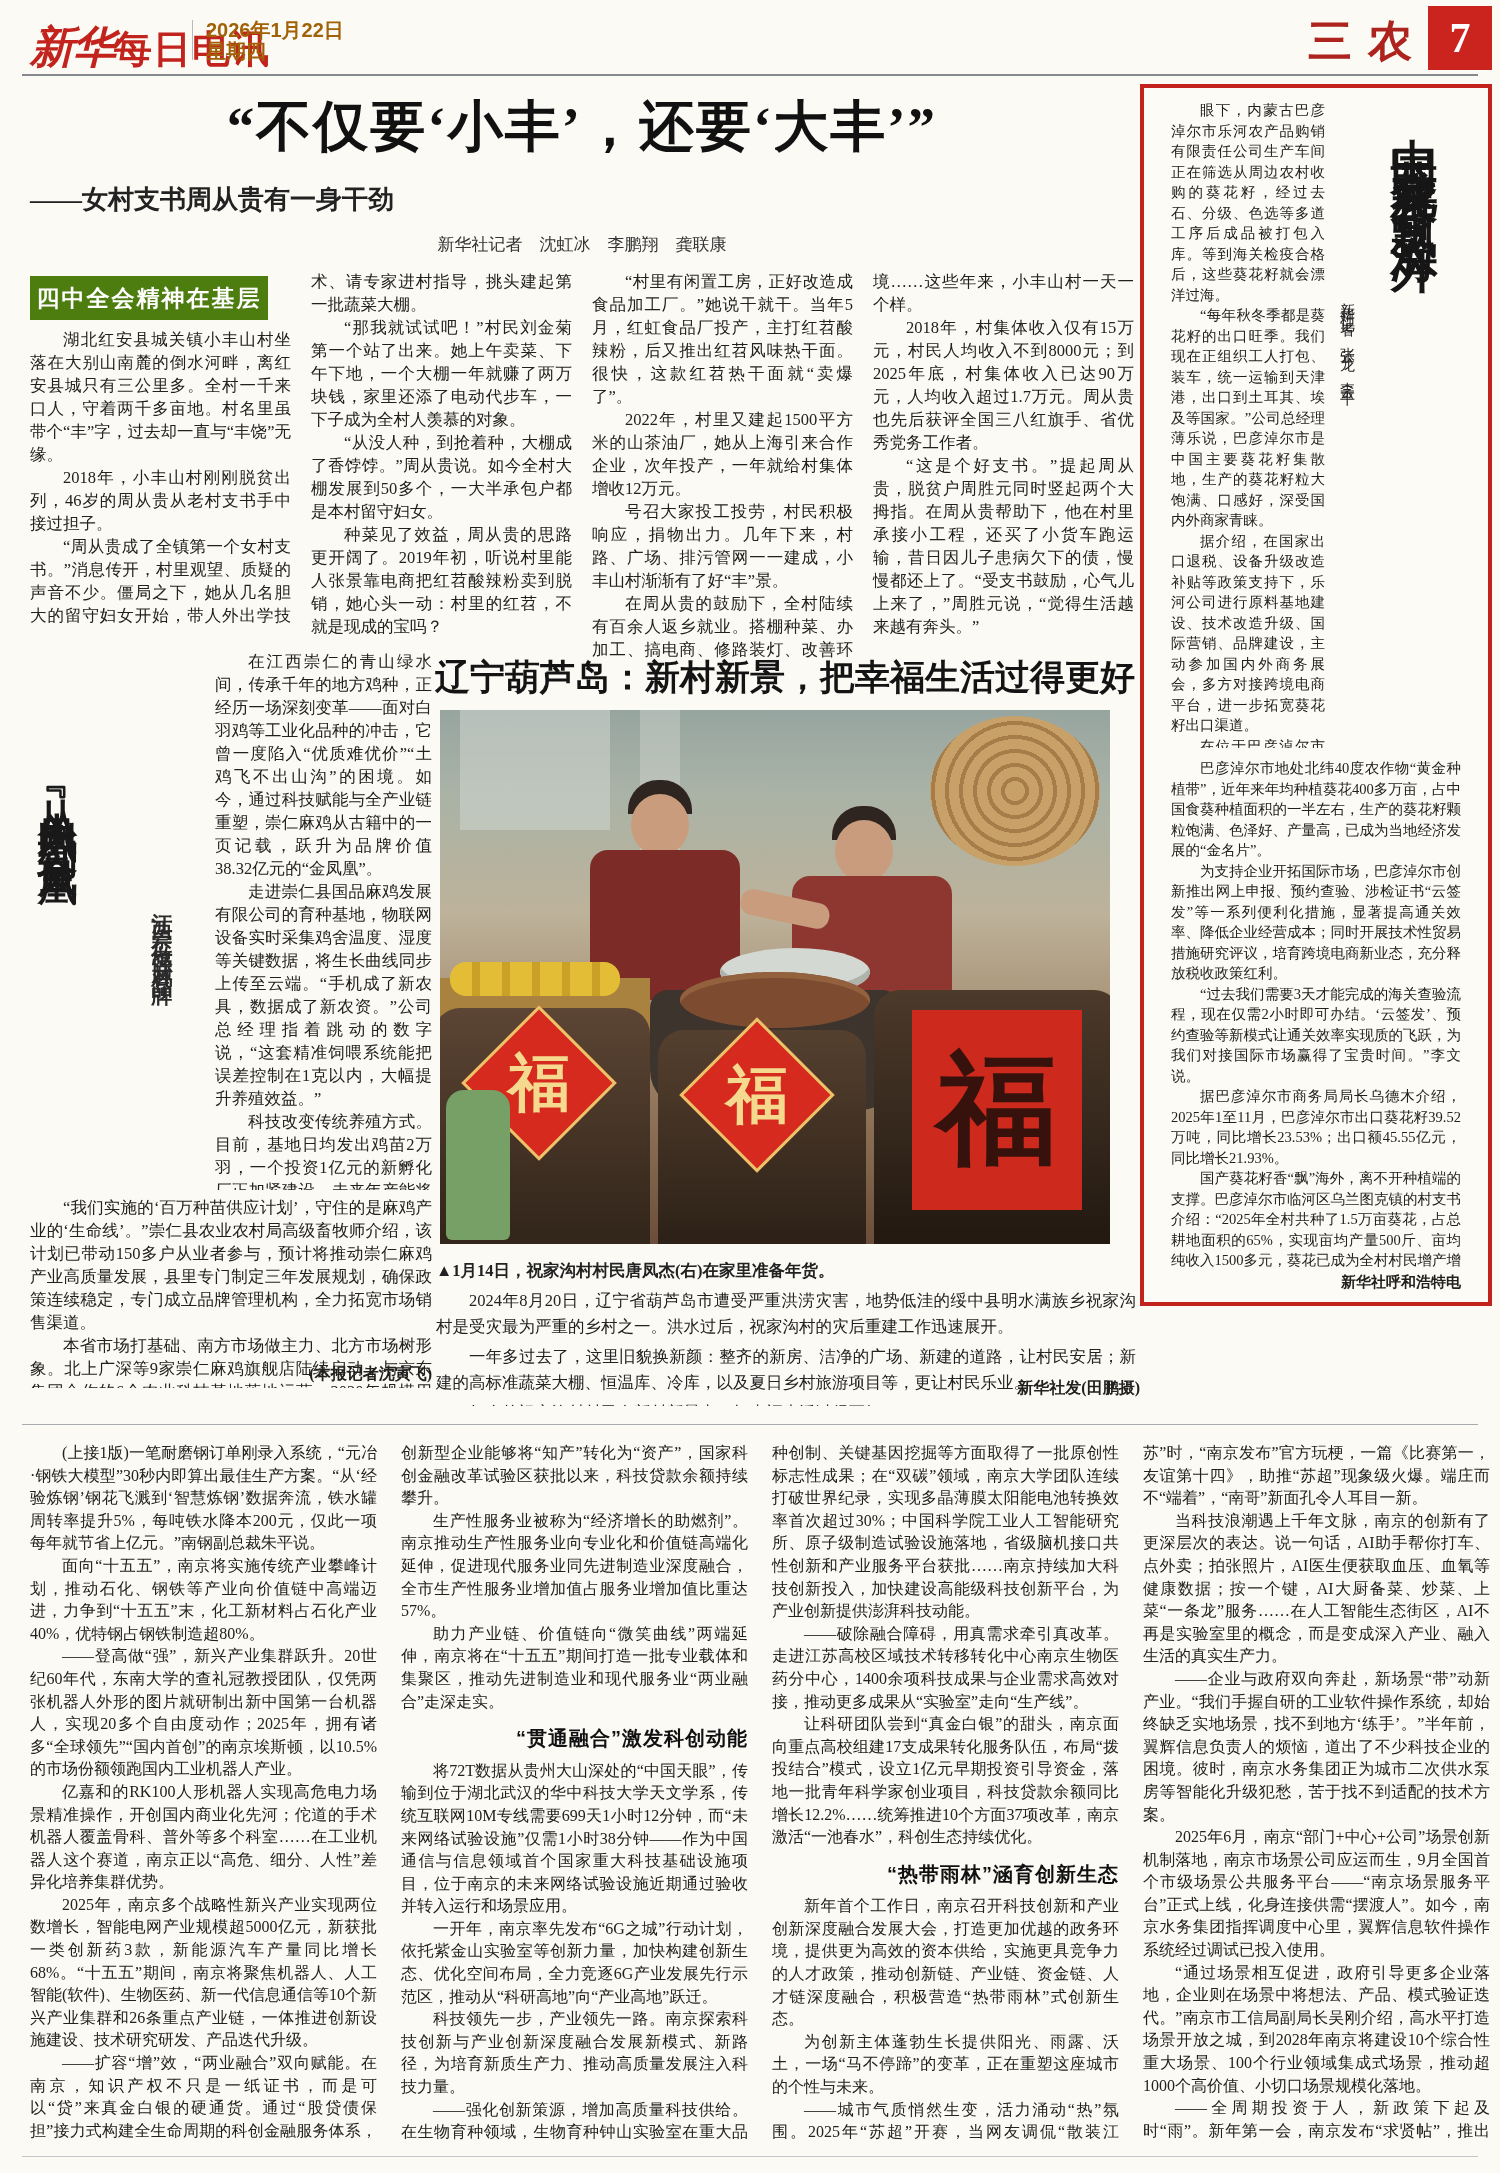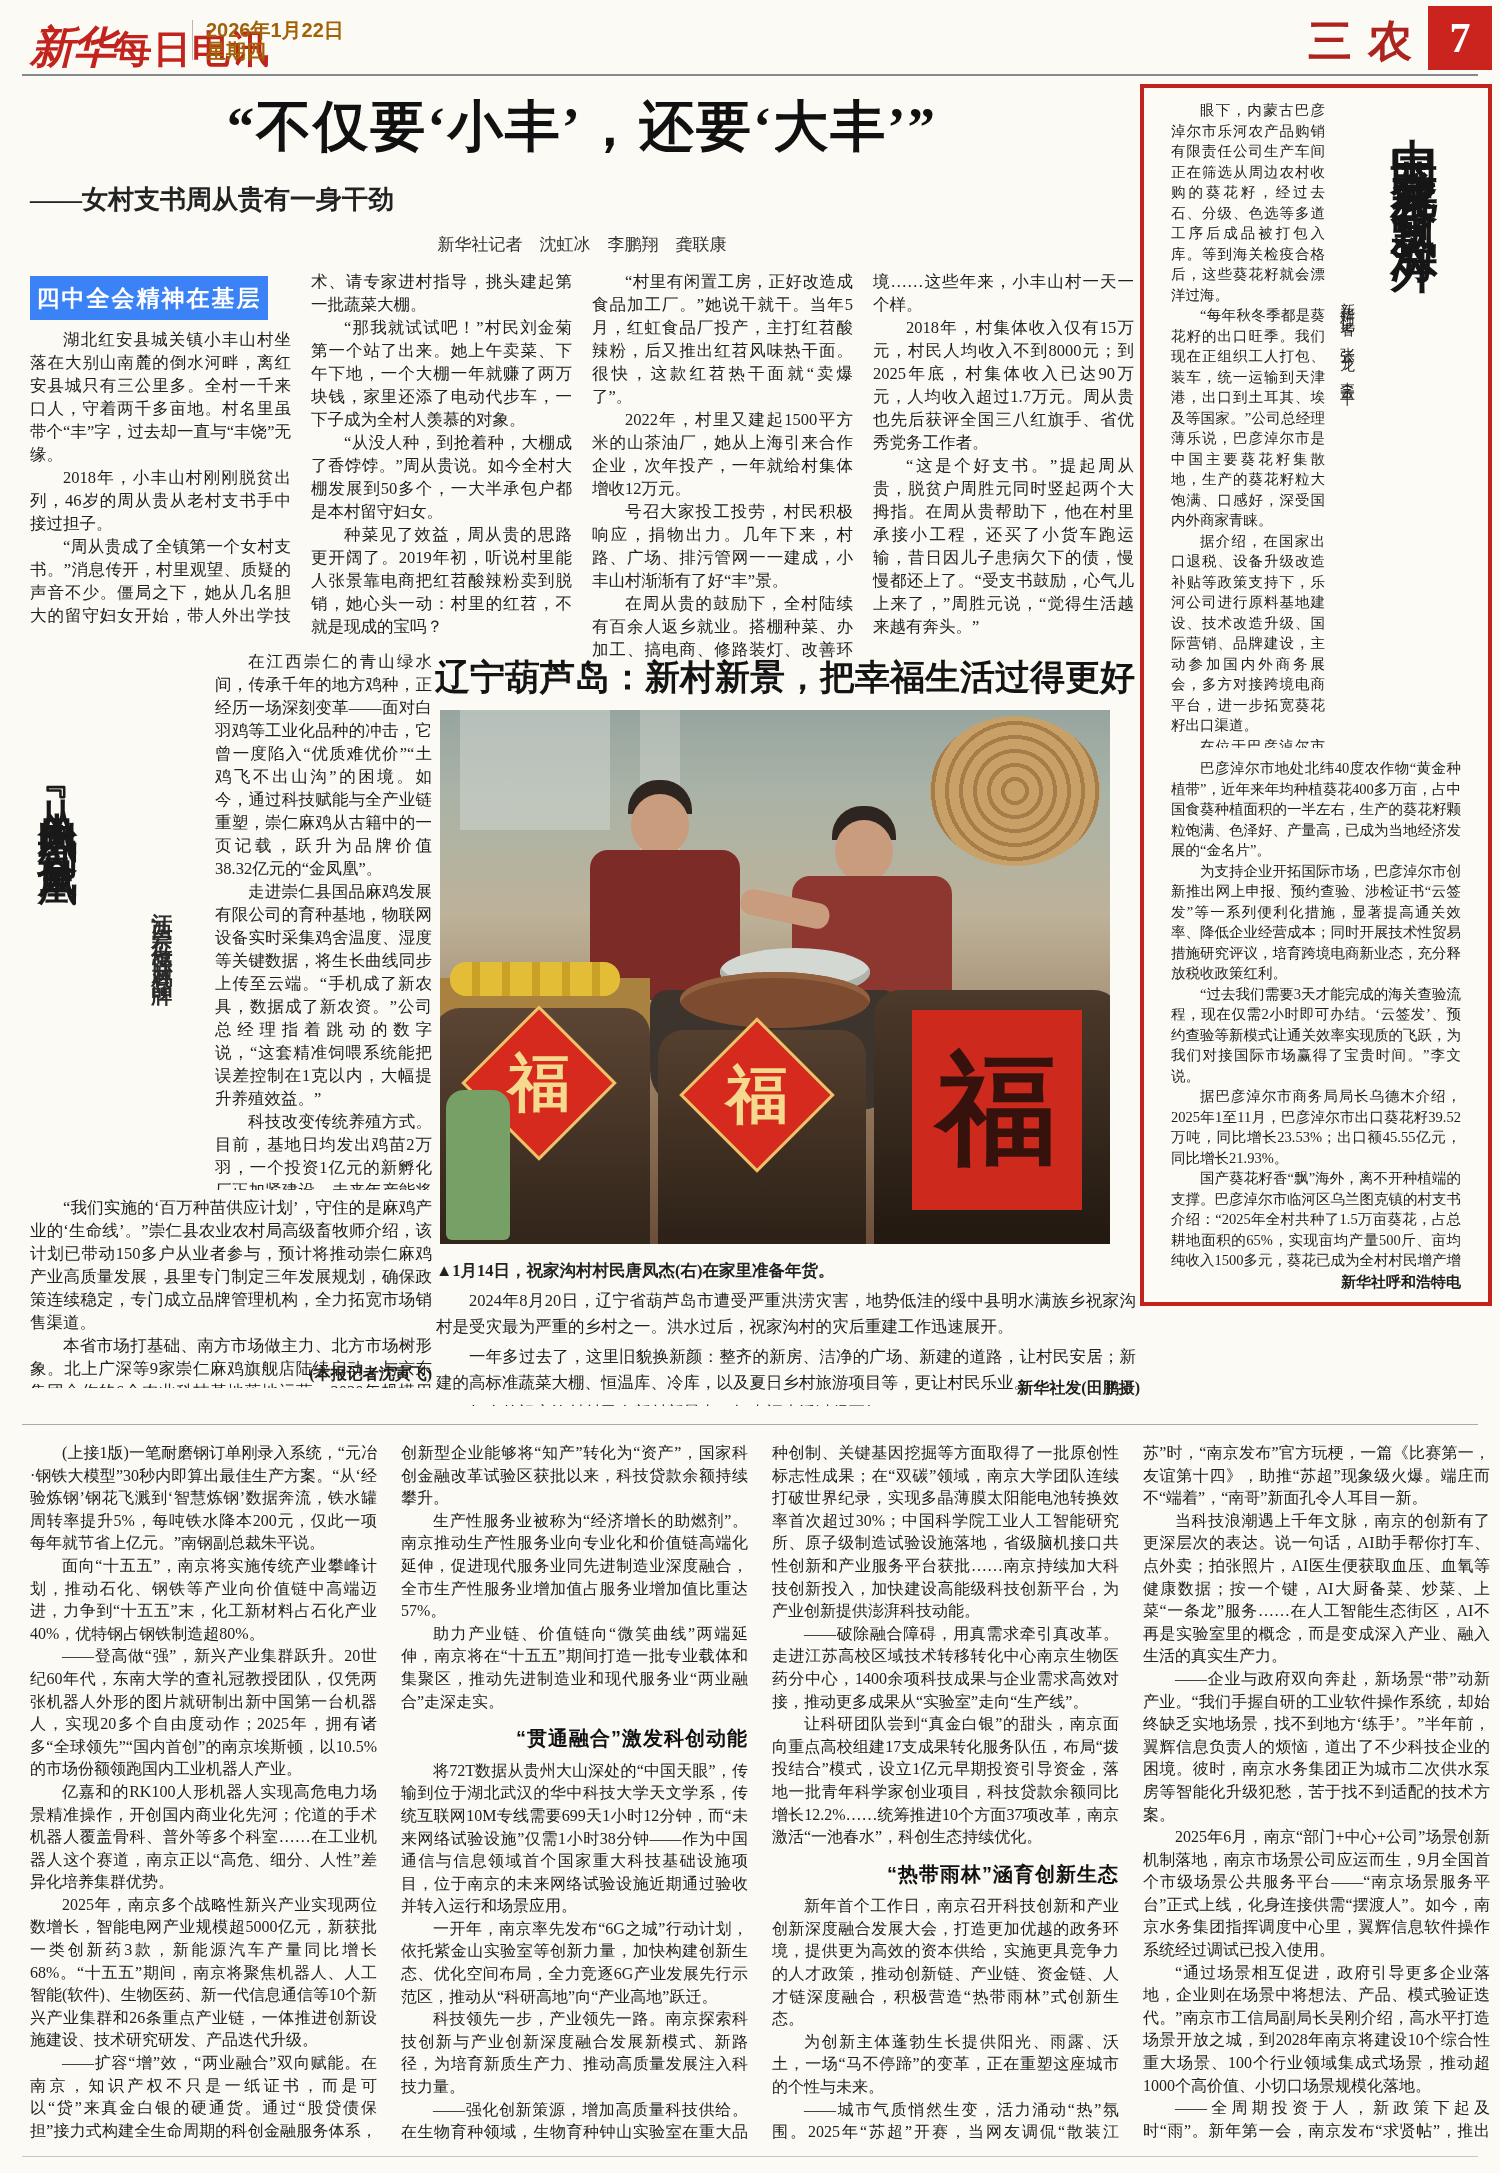--- a/index.html
+++ b/index.html
@@ -19,21 +19,21 @@
   .pagenum{left:1428px;top:6px;width:64px;height:64px;background:#cb241e;color:#fff;
            font-size:42px;font-weight:700;text-align:center;line-height:64px;}
 
   
   .main-art{left:30px;top:84px;width:1104px;height:574px;}
   .main-head{text-align:center;font-size:55px;font-weight:900;letter-spacing:2px;color:#111;margin:6px 0 0;}
   .main-deck{text-align:left;font-size:26px;font-weight:700;color:#222;margin-top:18px;}
   .main-byline{text-align:center;font-size:17px;color:#333;margin-top:16px;}
   .main-cols{margin-top:14px;height:402px;column-count:4;column-gap:20px;overflow:hidden;
              font-size:16.5px;line-height:23px;text-align:justify;}
-  .jizhe-tag{float:left;width:238px;height:44px;margin:6px 8px 8px 0;background:#3b82f6;color:#fff;
+  .jizhe-tag{float:left;width:238px;height:44px;margin:6px 8px 8px 0;background:#4d7c0f;color:#fff;
              font-family:"Liberation Sans","DejaVu Sans",sans-serif;font-weight:700;font-size:23px;
              text-align:center;line-height:44px;letter-spacing:2px;}
   .bp{margin:0;text-indent:2em;}
 
   
   .left-art{left:30px;top:648px;width:402px;height:758px;}
   .vert{writing-mode:vertical-rl;text-orientation:mixed;}
   .l-title{left:0px;top:118px;height:470px;font-size:40px;font-weight:900;letter-spacing:7px;color:#191919;}
   .l-subtitle{left:118px;top:248px;height:330px;font-size:21px;font-weight:700;letter-spacing:8px;color:#2b2b2b;}
   .l-colbody{left:185px;top:2px;width:217px;height:540px;overflow:hidden;

